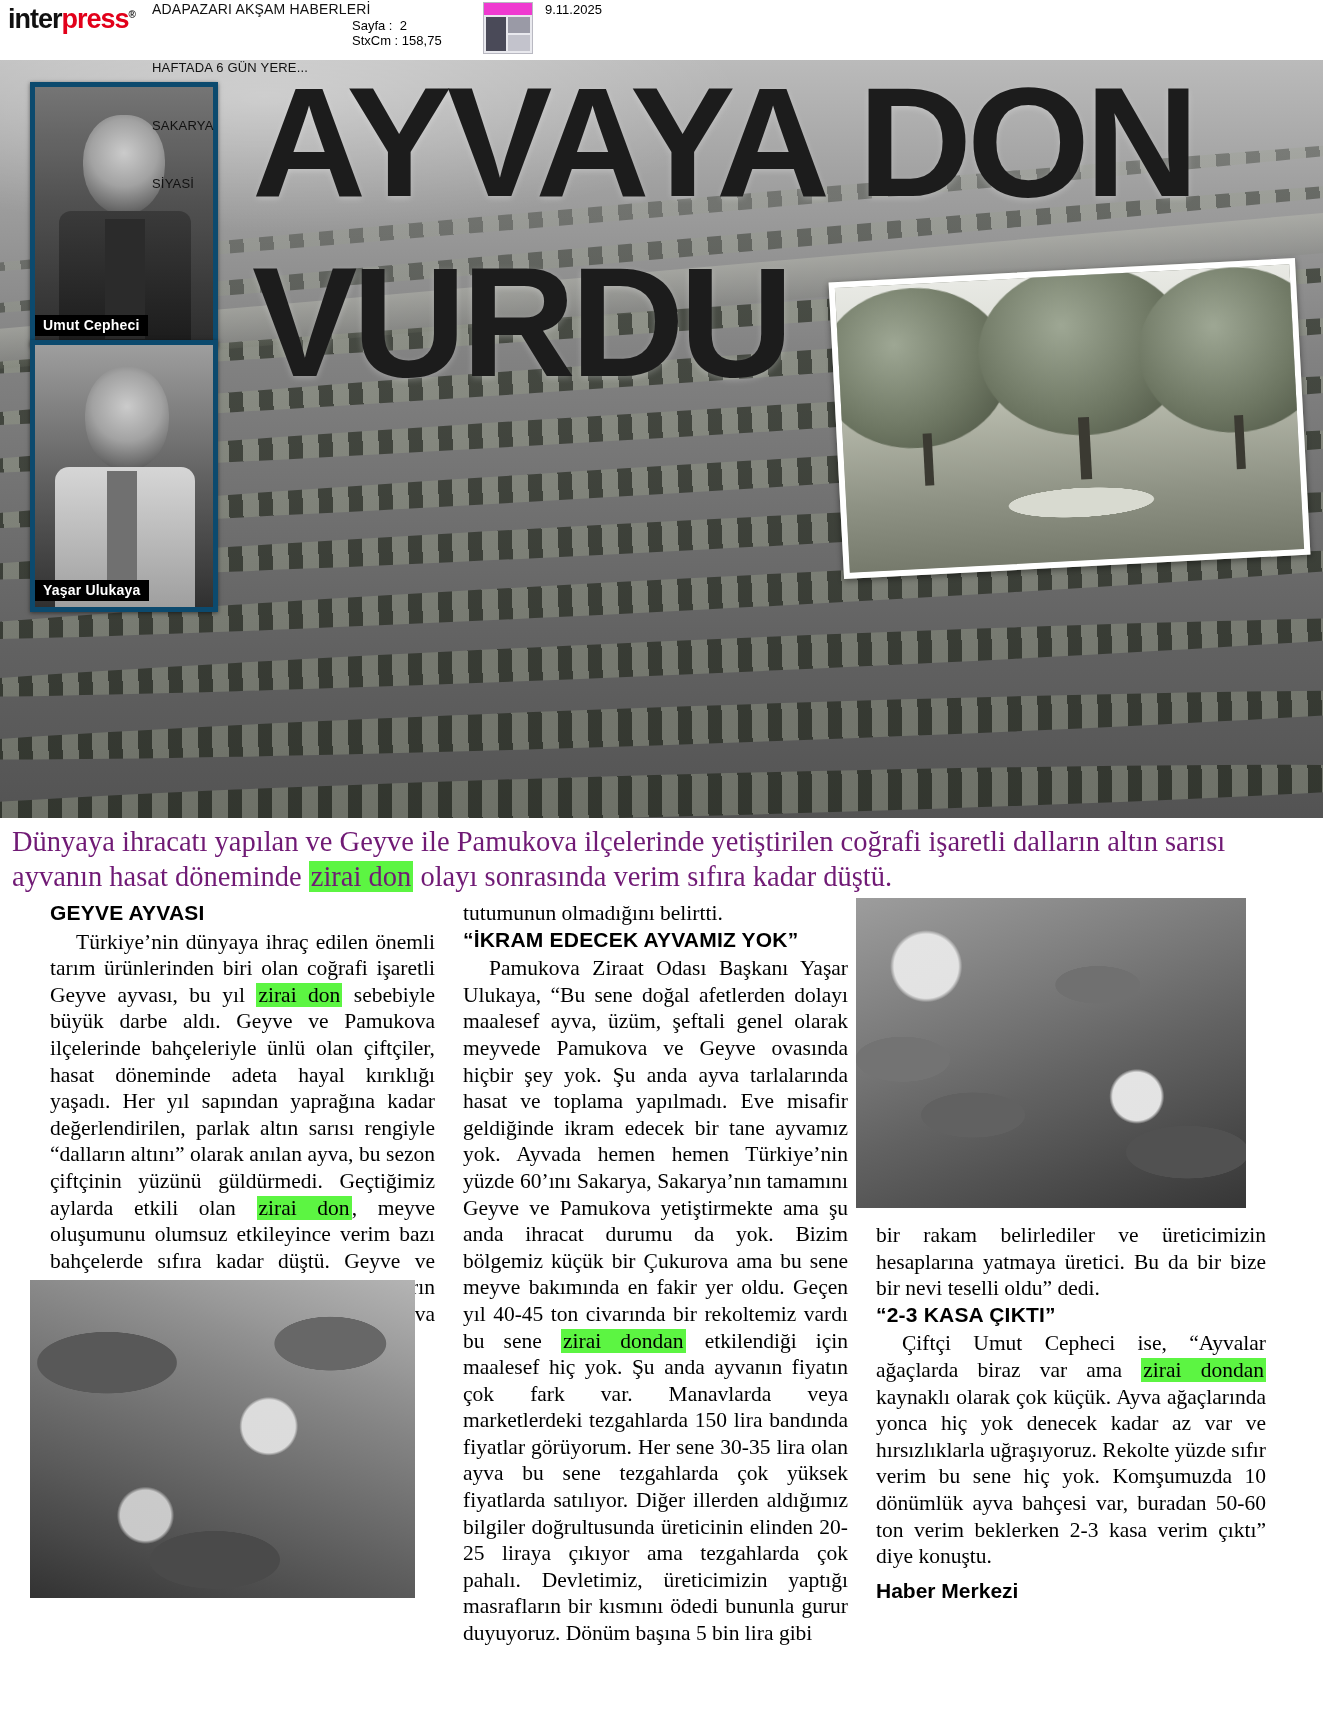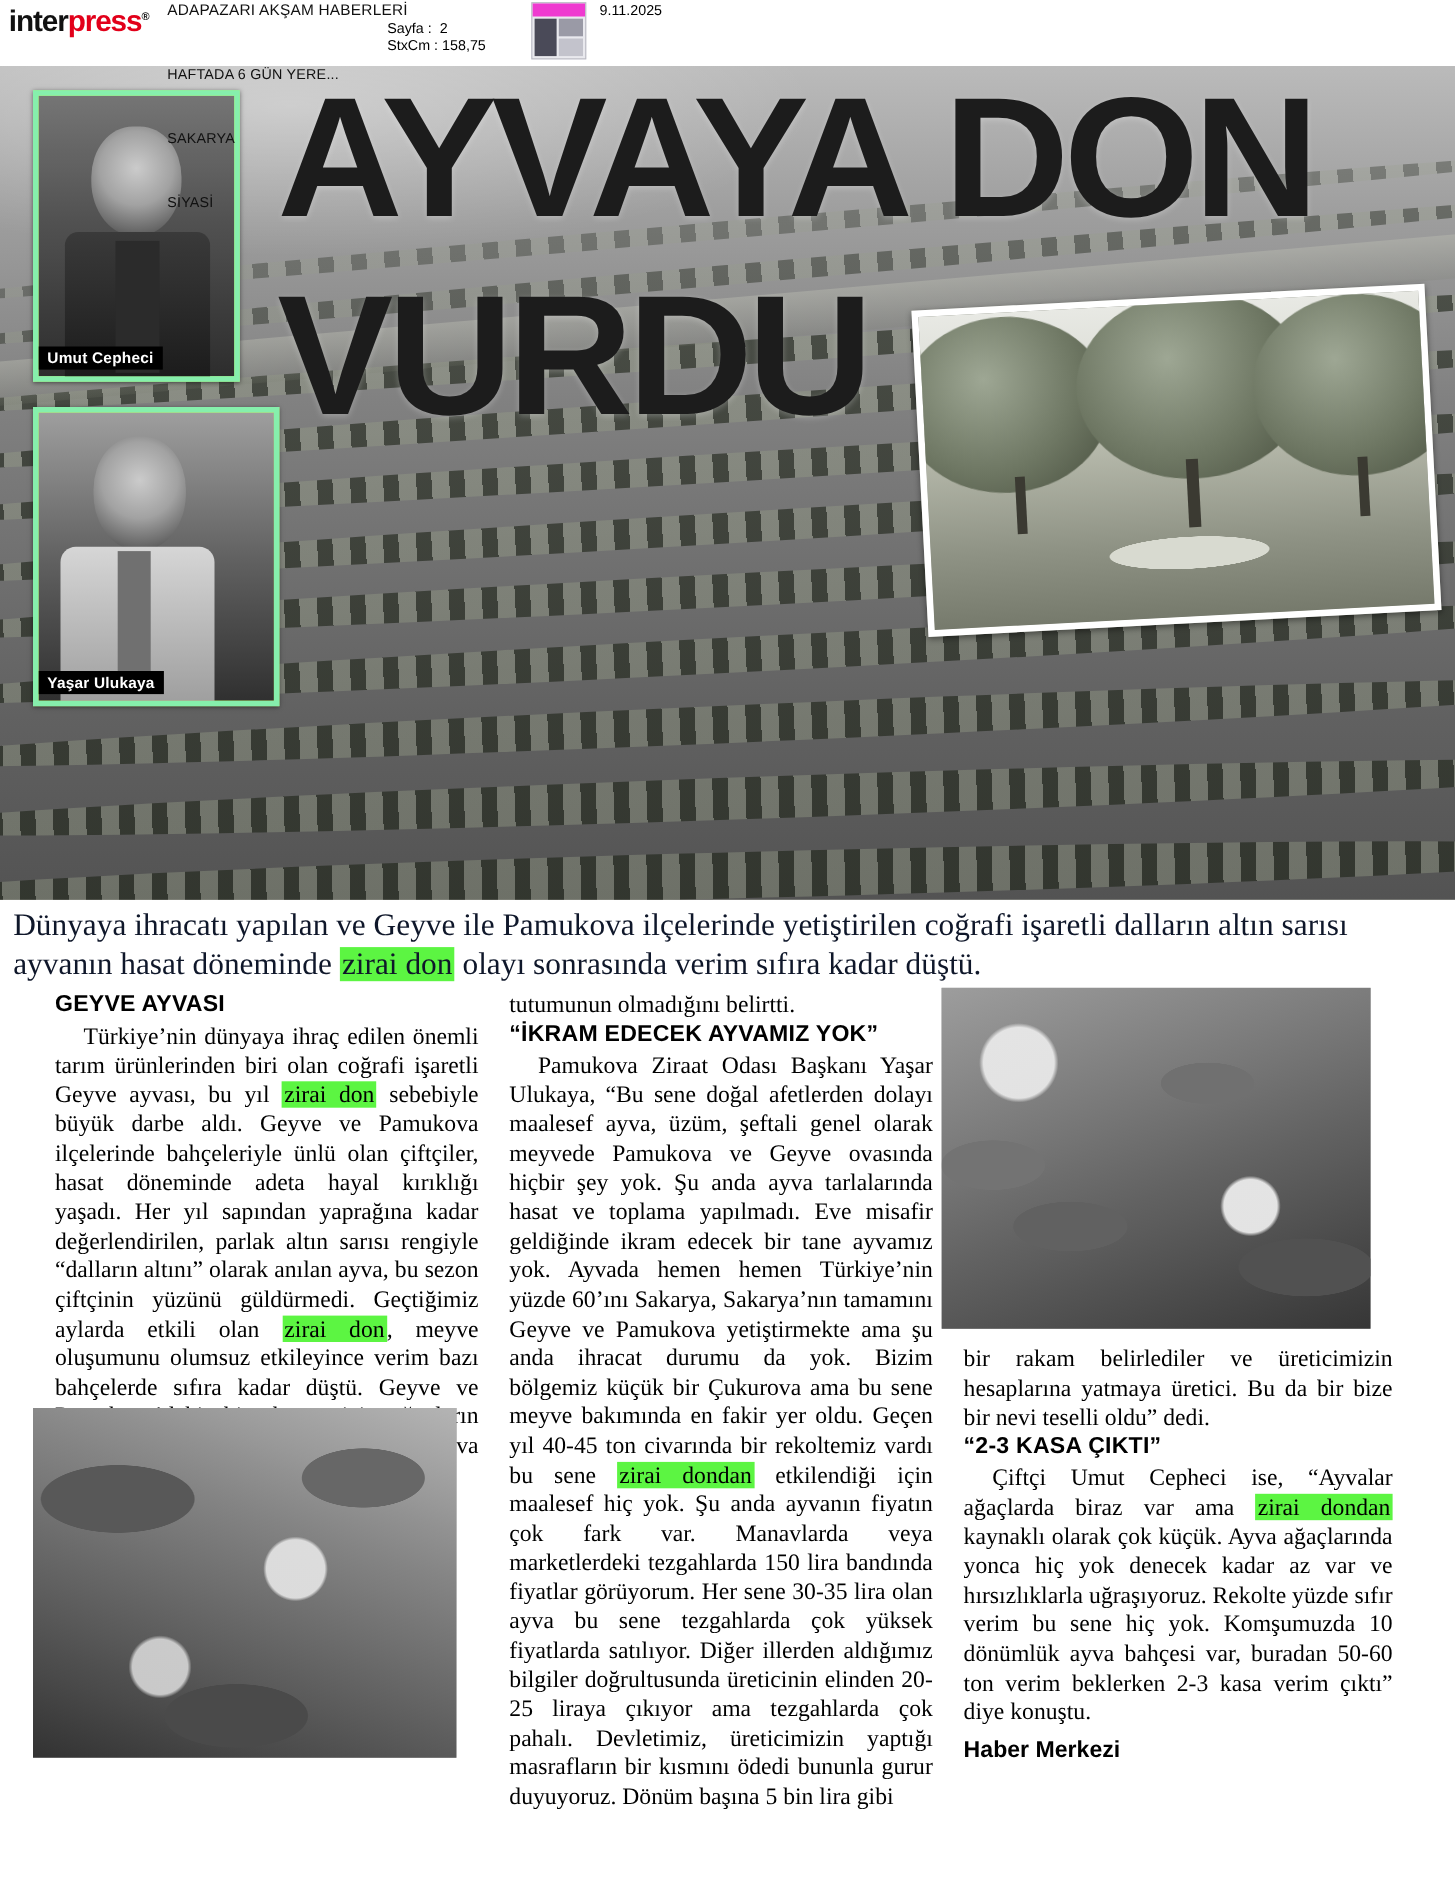--- a/index.html
+++ b/index.html
@@ -125,43 +125,43 @@
     left: -5%; width: 115%;
     height: 40px;
     background: linear-gradient(180deg, rgba(190,192,180,.75), rgba(120,124,110,.3));
     transform: rotate(-5deg);
     opacity: .55;
   }
 
   
   .portrait {
     position: absolute;
-    border: 5px solid #86efac;
+    border: 5px solid #0c4a6e;
     box-shadow: 0 1px 4px rgba(0,0,0,.5);
     overflow: hidden;
-    background: #bef264;
+    background: #84cc16;
     z-index: 12;
   }
   .portrait .ph {
     position: absolute; inset: 0;
     filter: grayscale(1);
   }
   .portrait .cap {
     position: absolute;
     left: 0; bottom: 6px;
     background: #000;
     color: #fff;
     font-family: "Liberation Sans", sans-serif;
     font-size: 14px;
     font-weight: 700;
     padding: 2px 8px 3px 8px;
     letter-spacing: .2px;
   }
   #p1 { left: 30px; top: 24px; width: 178px; height: 255px; }
-  #p2 { left: 30px; top: 312px; width: 178px; height: 262px; padding-left: 36px; }
+  #p2 { left: 30px; top: 282px; width: 178px; height: 262px; }
 
   .face {
     position: absolute;
     background: radial-gradient(circle at 50% 38%, #cfcbc6 0%, #a6a29c 45%, #6e6a66 75%, #3b3936 100%);
   }
 
   
   .inset-photo {
     position: absolute;
     left: 836px; top: 212px;
@@ -215,21 +215,21 @@
   .headline .l2 { margin-top: 46px; }
 
   
   .standfirst {
     position: absolute;
     left: 12px; top: 824px;
     width: 1300px;
     font-family: "Liberation Serif", serif;
     font-size: 28.5px;
     line-height: 35px;
-    color: #0f172a;
+    color: #701a75;
     z-index: 20;
   }
   .hl {
     background: #5cf542;
     padding: 0 2px;
   }
 
   
   .cols {
     position: absolute;

